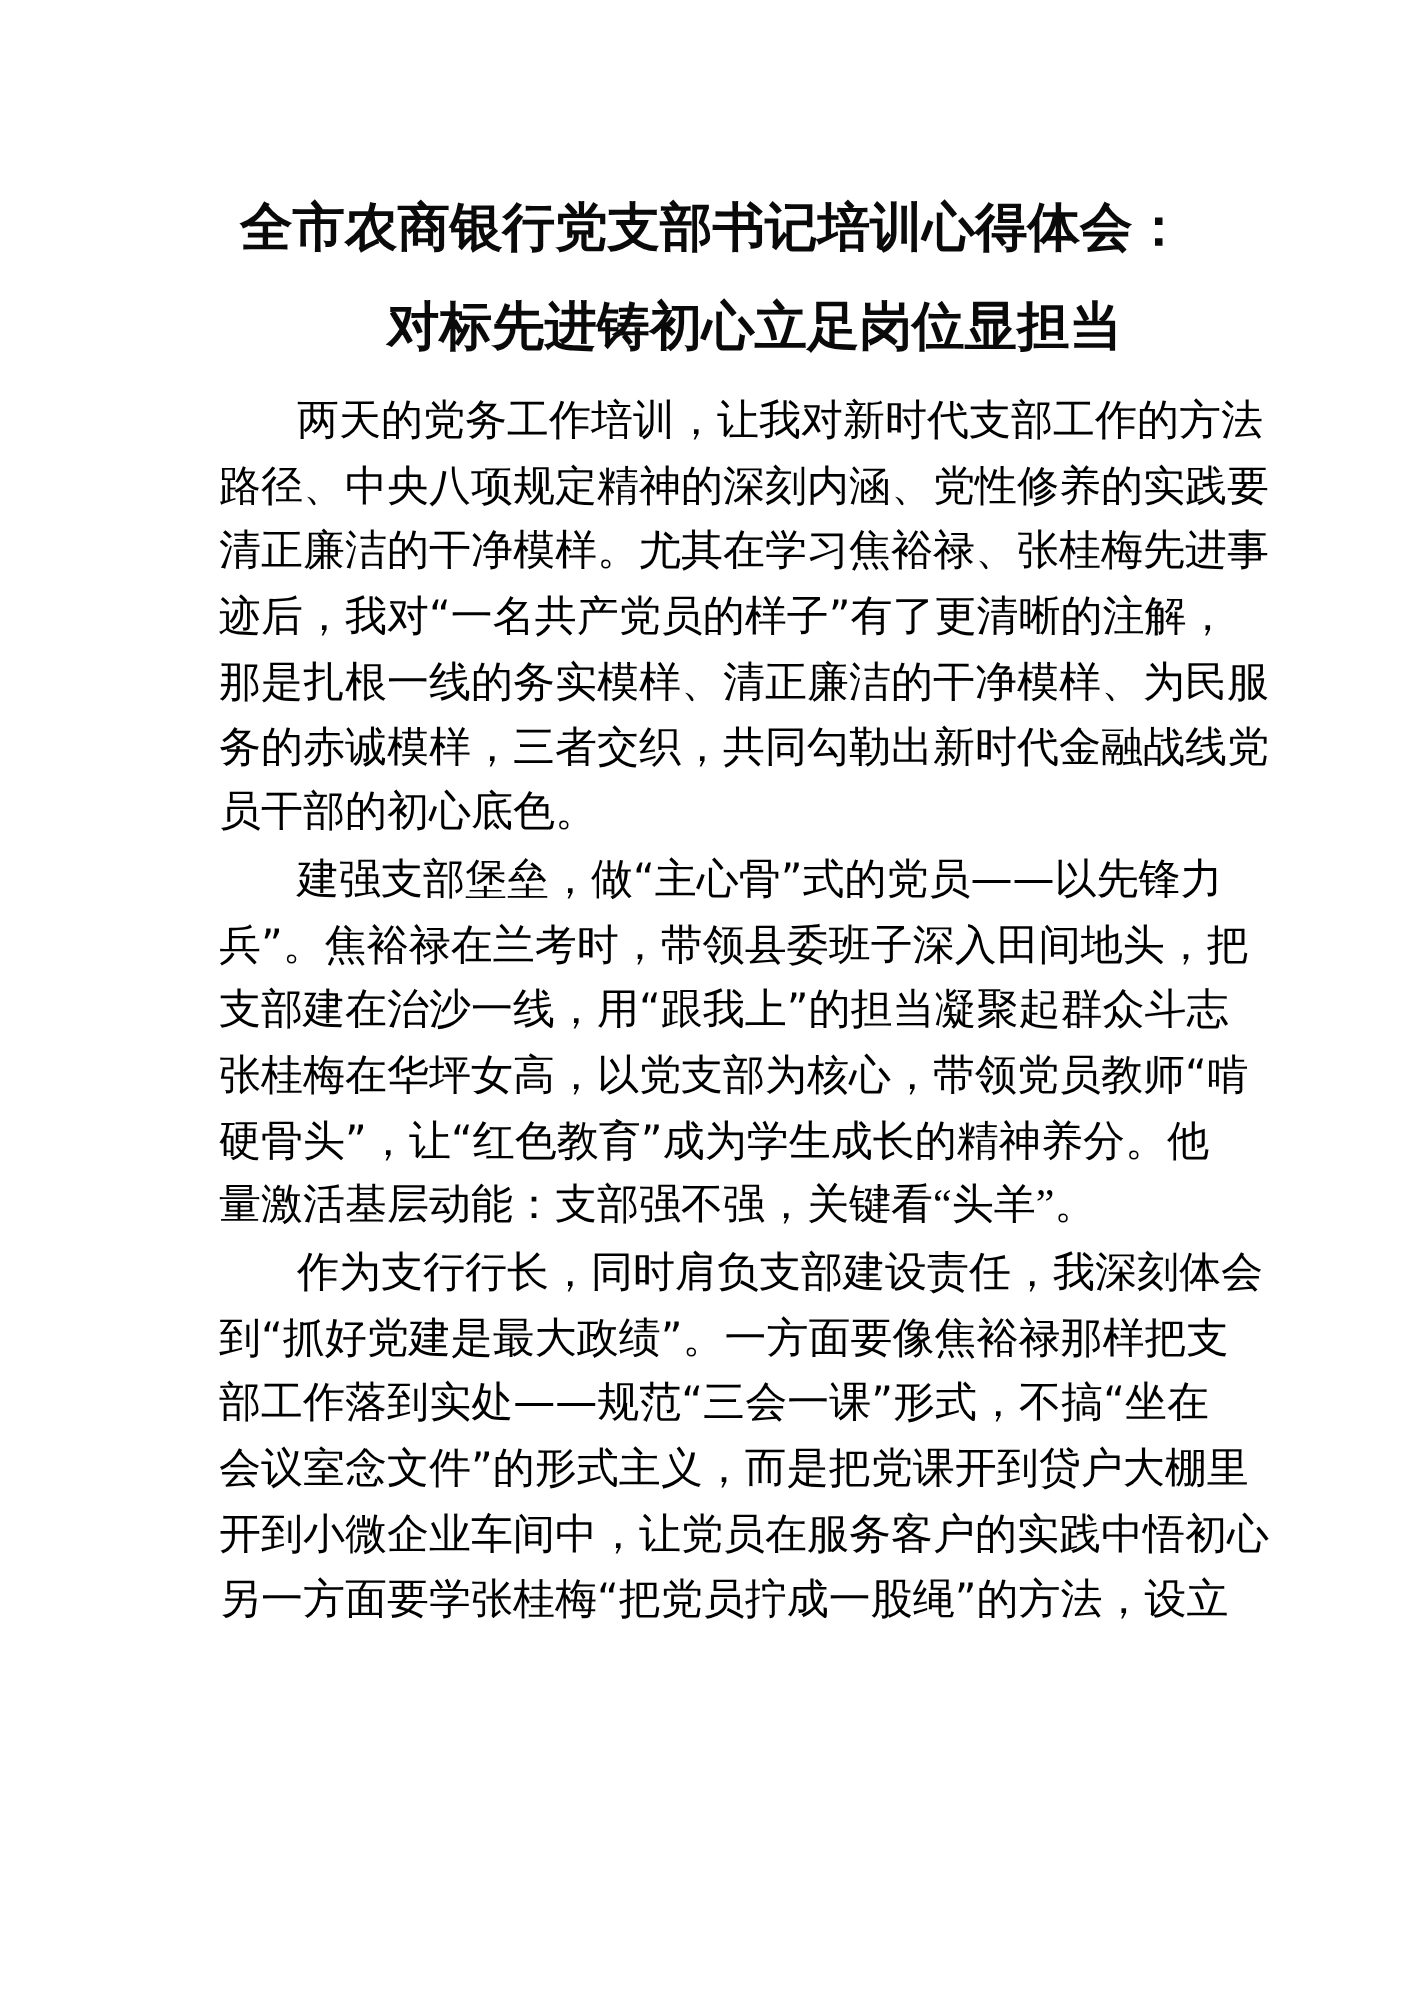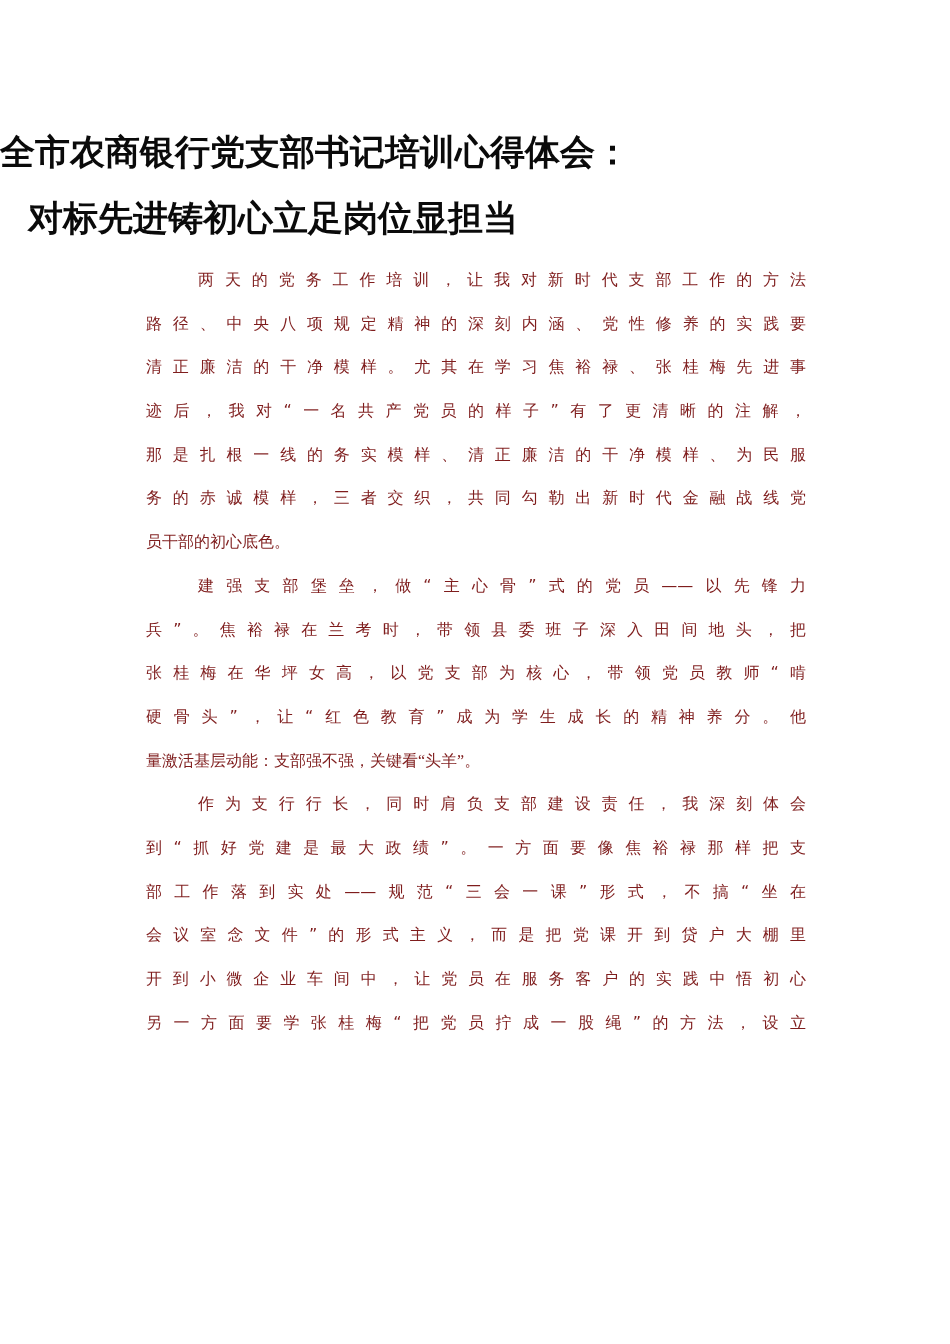--- a/index.html
+++ b/index.html
@@ -20,43 +20,43 @@
       left: 0;
       top: 0;
       width: 950px;
       height: 1344px;
       background: #ffffff;
     }
     .title {
       position: absolute;
       left: 0;
       width: 950px;
-      text-align: left;
+      text-align: center;
       font-family: "DejaVu Serif", "Liberation Serif", serif;
       font-weight: bold;
       font-size: 35px;
       letter-spacing: 0px;
       color: #0a0a0a;
       white-space: nowrap;
       line-height: 40px;
     }
     .title.l1 { top: 132px; }
     .title.l2 { top: 198px; margin-left: 28px; }
     .body-text {
       position: absolute;
       left: 146px;
       top: 258px;
       width: 660px;
     }
     .line {
       height: 43.7px;
       line-height: 43.7px;
       font-family: "DejaVu Sans", "Liberation Sans", sans-serif;
-      font-size: 16px;
-      color: #7f1d1d;
+      font-size: 28px;
+      color: #000000;
       white-space: nowrap;
       text-align: justify;
       text-align-last: justify;
       letter-spacing: 0;
     }
     .line.indent { padding-left: 52px; }
     .line.last { text-align-last: left; font-family: Liberation Serif, serif; }
   </style>
 </head>
 <body>
@@ -74,20 +74,21 @@
       <div class="line">清正廉洁的干净模样。尤其在学习焦裕禄、张桂梅先进事</div>
       <div class="line">迹后，我对“一名共产党员的样子”有了更清晰的注解，</div>
       <div class="line">那是扎根一线的务实模样、清正廉洁的干净模样、为民服</div>
       <div class="line">务的赤诚模样，三者交织，共同勾勒出新时代金融战线党</div>
       <div class="line last">员干部的初心底色。</div>
     </div>
 
     <div>
       <div class="line indent">建强支部堡垒，做“主心骨”式的党员——以先锋力</div>
       <div class="line">兵”。焦裕禄在兰考时，带领县委班子深入田间地头，把</div>
+      <div class="line">支部建在治沙一线，用“跟我上”的担当凝聚起群众斗志</div>
       <div class="line">张桂梅在华坪女高，以党支部为核心，带领党员教师“啃</div>
       <div class="line">硬骨头”，让“红色教育”成为学生成长的精神养分。他</div>
       <div class="line last">量激活基层动能：支部强不强，关键看“头羊”。</div>
     </div>
 
     <div>
       <div class="line indent">作为支行行长，同时肩负支部建设责任，我深刻体会</div>
       <div class="line">到“抓好党建是最大政绩”。一方面要像焦裕禄那样把支</div>
       <div class="line">部工作落到实处——规范“三会一课”形式，不搞“坐在</div>
       <div class="line">会议室念文件”的形式主义，而是把党课开到贷户大棚里</div>

